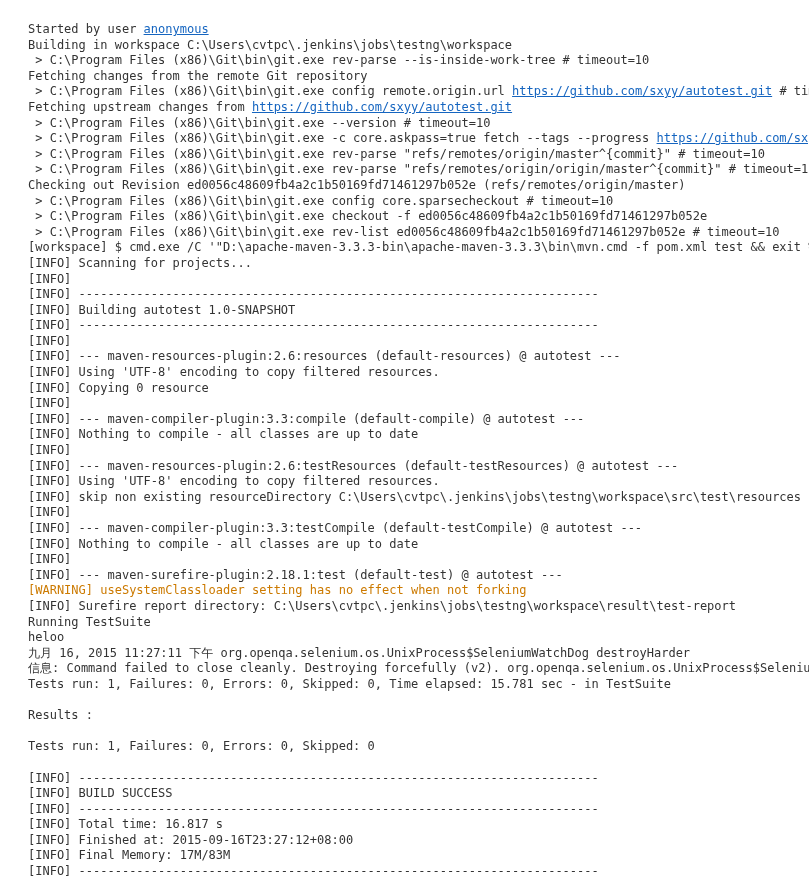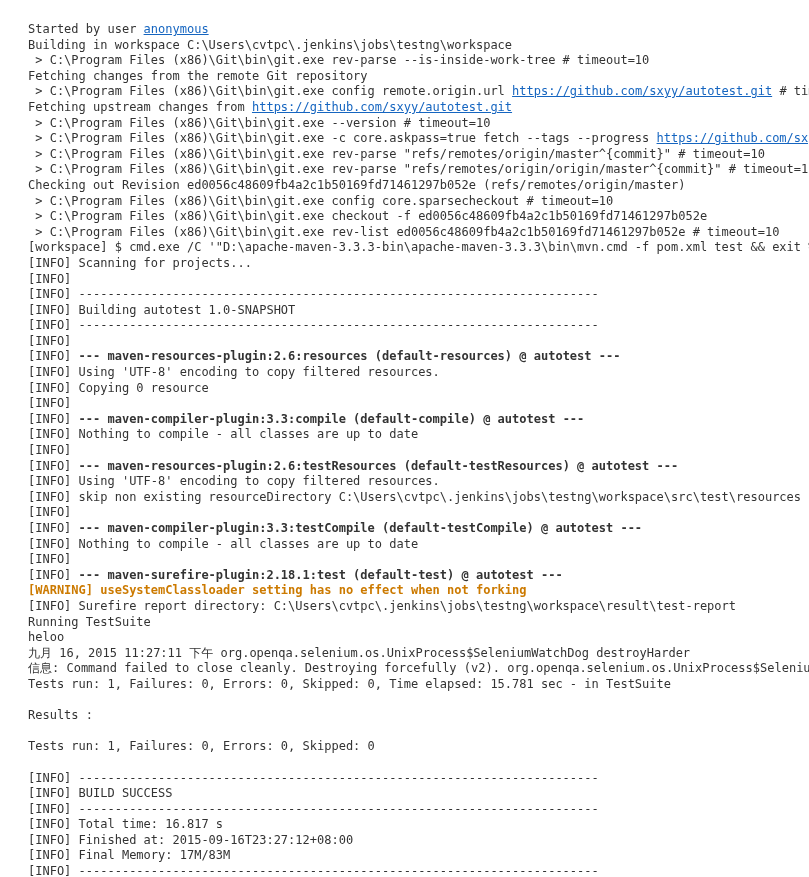--- a/index.html
+++ b/index.html
@@ -12,24 +12,24 @@
       background: #fff;
       white-space: nowrap;
     }
     .line {
       display: block;
     }
     a {
       color: #1565c0;
     }
     .bold {
-      font-weight: bold;
+      font-weight: normal;
       text-align: center;
     }
     .warning {
       color: #cc7a00;
-      font-weight: bold;
+      font-weight: normal;
     }
   </style>
 </head>
 <body>
 
 <pre id="console"><span class="line"><span>Started by user </span><a href="#">anonymous</a></span><span class="line"><span>Building in workspace C:\Users\cvtpc\.jenkins\jobs\testng\workspace</span></span><span class="line"><span> &gt; C:\Program Files (x86)\Git\bin\git.exe rev-parse --is-inside-work-tree # timeout=10</span></span><span class="line"><span>Fetching changes from the remote Git repository</span></span><span class="line"><span> &gt; C:\Program Files (x86)\Git\bin\git.exe config remote.origin.url </span><a href="#">https://github.com/sxyy/autotest.git</a><span> # timeout=10</span></span><span class="line"><span>Fetching upstream changes from </span><a href="#">https://github.com/sxyy/autotest.git</a></span><span class="line"><span> &gt; C:\Program Files (x86)\Git\bin\git.exe --version # timeout=10</span></span><span class="line"><span> &gt; C:\Program Files (x86)\Git\bin\git.exe -c core.askpass=true fetch --tags --progress </span><a href="#">https://github.com/sxyy/autotest.g</a></span><span class="line"><span> &gt; C:\Program Files (x86)\Git\bin\git.exe rev-parse "refs/remotes/origin/master^{commit}" # timeout=10</span></span><span class="line"><span> &gt; C:\Program Files (x86)\Git\bin\git.exe rev-parse "refs/remotes/origin/origin/master^{commit}" # timeout=10</span></span><span class="line"><span>Checking out Revision ed0056c48609fb4a2c1b50169fd71461297b052e (refs/remotes/origin/master)</span></span><span class="line"><span> &gt; C:\Program Files (x86)\Git\bin\git.exe config core.sparsecheckout # timeout=10</span></span><span class="line"><span> &gt; C:\Program Files (x86)\Git\bin\git.exe checkout -f ed0056c48609fb4a2c1b50169fd71461297b052e</span></span><span class="line"><span> &gt; C:\Program Files (x86)\Git\bin\git.exe rev-list ed0056c48609fb4a2c1b50169fd71461297b052e # timeout=10</span></span><span class="line"><span>[workspace] $ cmd.exe /C '"D:\apache-maven-3.3.3-bin\apache-maven-3.3.3\bin\mvn.cmd -f pom.xml test &amp;&amp; exit %%ERRORLEVEL%</span></span><span class="line"><span>[INFO] Scanning for projects...</span></span><span class="line"><span>[INFO]</span></span><span class="line"><span>[INFO] ------------------------------------------------------------------------</span></span><span class="line"><span>[INFO] Building autotest 1.0-SNAPSHOT</span></span><span class="line"><span>[INFO] ------------------------------------------------------------------------</span></span><span class="line"><span>[INFO]</span></span><span class="line"><span>[INFO] </span><span class="bold">--- maven-resources-plugin:2.6:resources (default-resources) @ autotest ---</span></span><span class="line"><span>[INFO] Using 'UTF-8' encoding to copy filtered resources.</span></span><span class="line"><span>[INFO] Copying 0 resource</span></span><span class="line"><span>[INFO]</span></span><span class="line"><span>[INFO] </span><span class="bold">--- maven-compiler-plugin:3.3:compile (default-compile) @ autotest ---</span></span><span class="line"><span>[INFO] Nothing to compile - all classes are up to date</span></span><span class="line"><span>[INFO]</span></span><span class="line"><span>[INFO] </span><span class="bold">--- maven-resources-plugin:2.6:testResources (default-testResources) @ autotest ---</span></span><span class="line"><span>[INFO] Using 'UTF-8' encoding to copy filtered resources.</span></span><span class="line"><span>[INFO] skip non existing resourceDirectory C:\Users\cvtpc\.jenkins\jobs\testng\workspace\src\test\resources</span></span><span class="line"><span>[INFO]</span></span><span class="line"><span>[INFO] </span><span class="bold">--- maven-compiler-plugin:3.3:testCompile (default-testCompile) @ autotest ---</span></span><span class="line"><span>[INFO] Nothing to compile - all classes are up to date</span></span><span class="line"><span>[INFO]</span></span><span class="line"><span>[INFO] </span><span class="bold">--- maven-surefire-plugin:2.18.1:test (default-test) @ autotest ---</span></span><span class="line"><span class="warning">[WARNING] useSystemClassloader setting has no effect when not forking</span></span><span class="line"><span>[INFO] Surefire report directory: C:\Users\cvtpc\.jenkins\jobs\testng\workspace\result\test-report</span></span><span class="line"><span>Running TestSuite</span></span><span class="line"><span>heloo</span></span><span class="line"><span>九月 16, 2015 11:27:11 下午 org.openqa.selenium.os.UnixProcess$SeleniumWatchDog destroyHarder</span></span><span class="line"><span>信息: Command failed to close cleanly. Destroying forcefully (v2). org.openqa.selenium.os.UnixProcess$SeleniumWatchDog@29</span></span><span class="line"><span>Tests run: 1, Failures: 0, Errors: 0, Skipped: 0, Time elapsed: 15.781 sec - in TestSuite</span></span><span class="line"><span> </span></span><span class="line"><span>Results :</span></span><span class="line"><span> </span></span><span class="line"><span>Tests run: 1, Failures: 0, Errors: 0, Skipped: 0</span></span><span class="line"><span> </span></span><span class="line"><span>[INFO] ------------------------------------------------------------------------</span></span><span class="line"><span>[INFO] BUILD SUCCESS</span></span><span class="line"><span>[INFO] ------------------------------------------------------------------------</span></span><span class="line"><span>[INFO] Total time: 16.817 s</span></span><span class="line"><span>[INFO] Finished at: 2015-09-16T23:27:12+08:00</span></span><span class="line"><span>[INFO] Final Memory: 17M/83M</span></span><span class="line"><span>[INFO] ------------------------------------------------------------------------</span></span></pre>
 
 </body></html>

